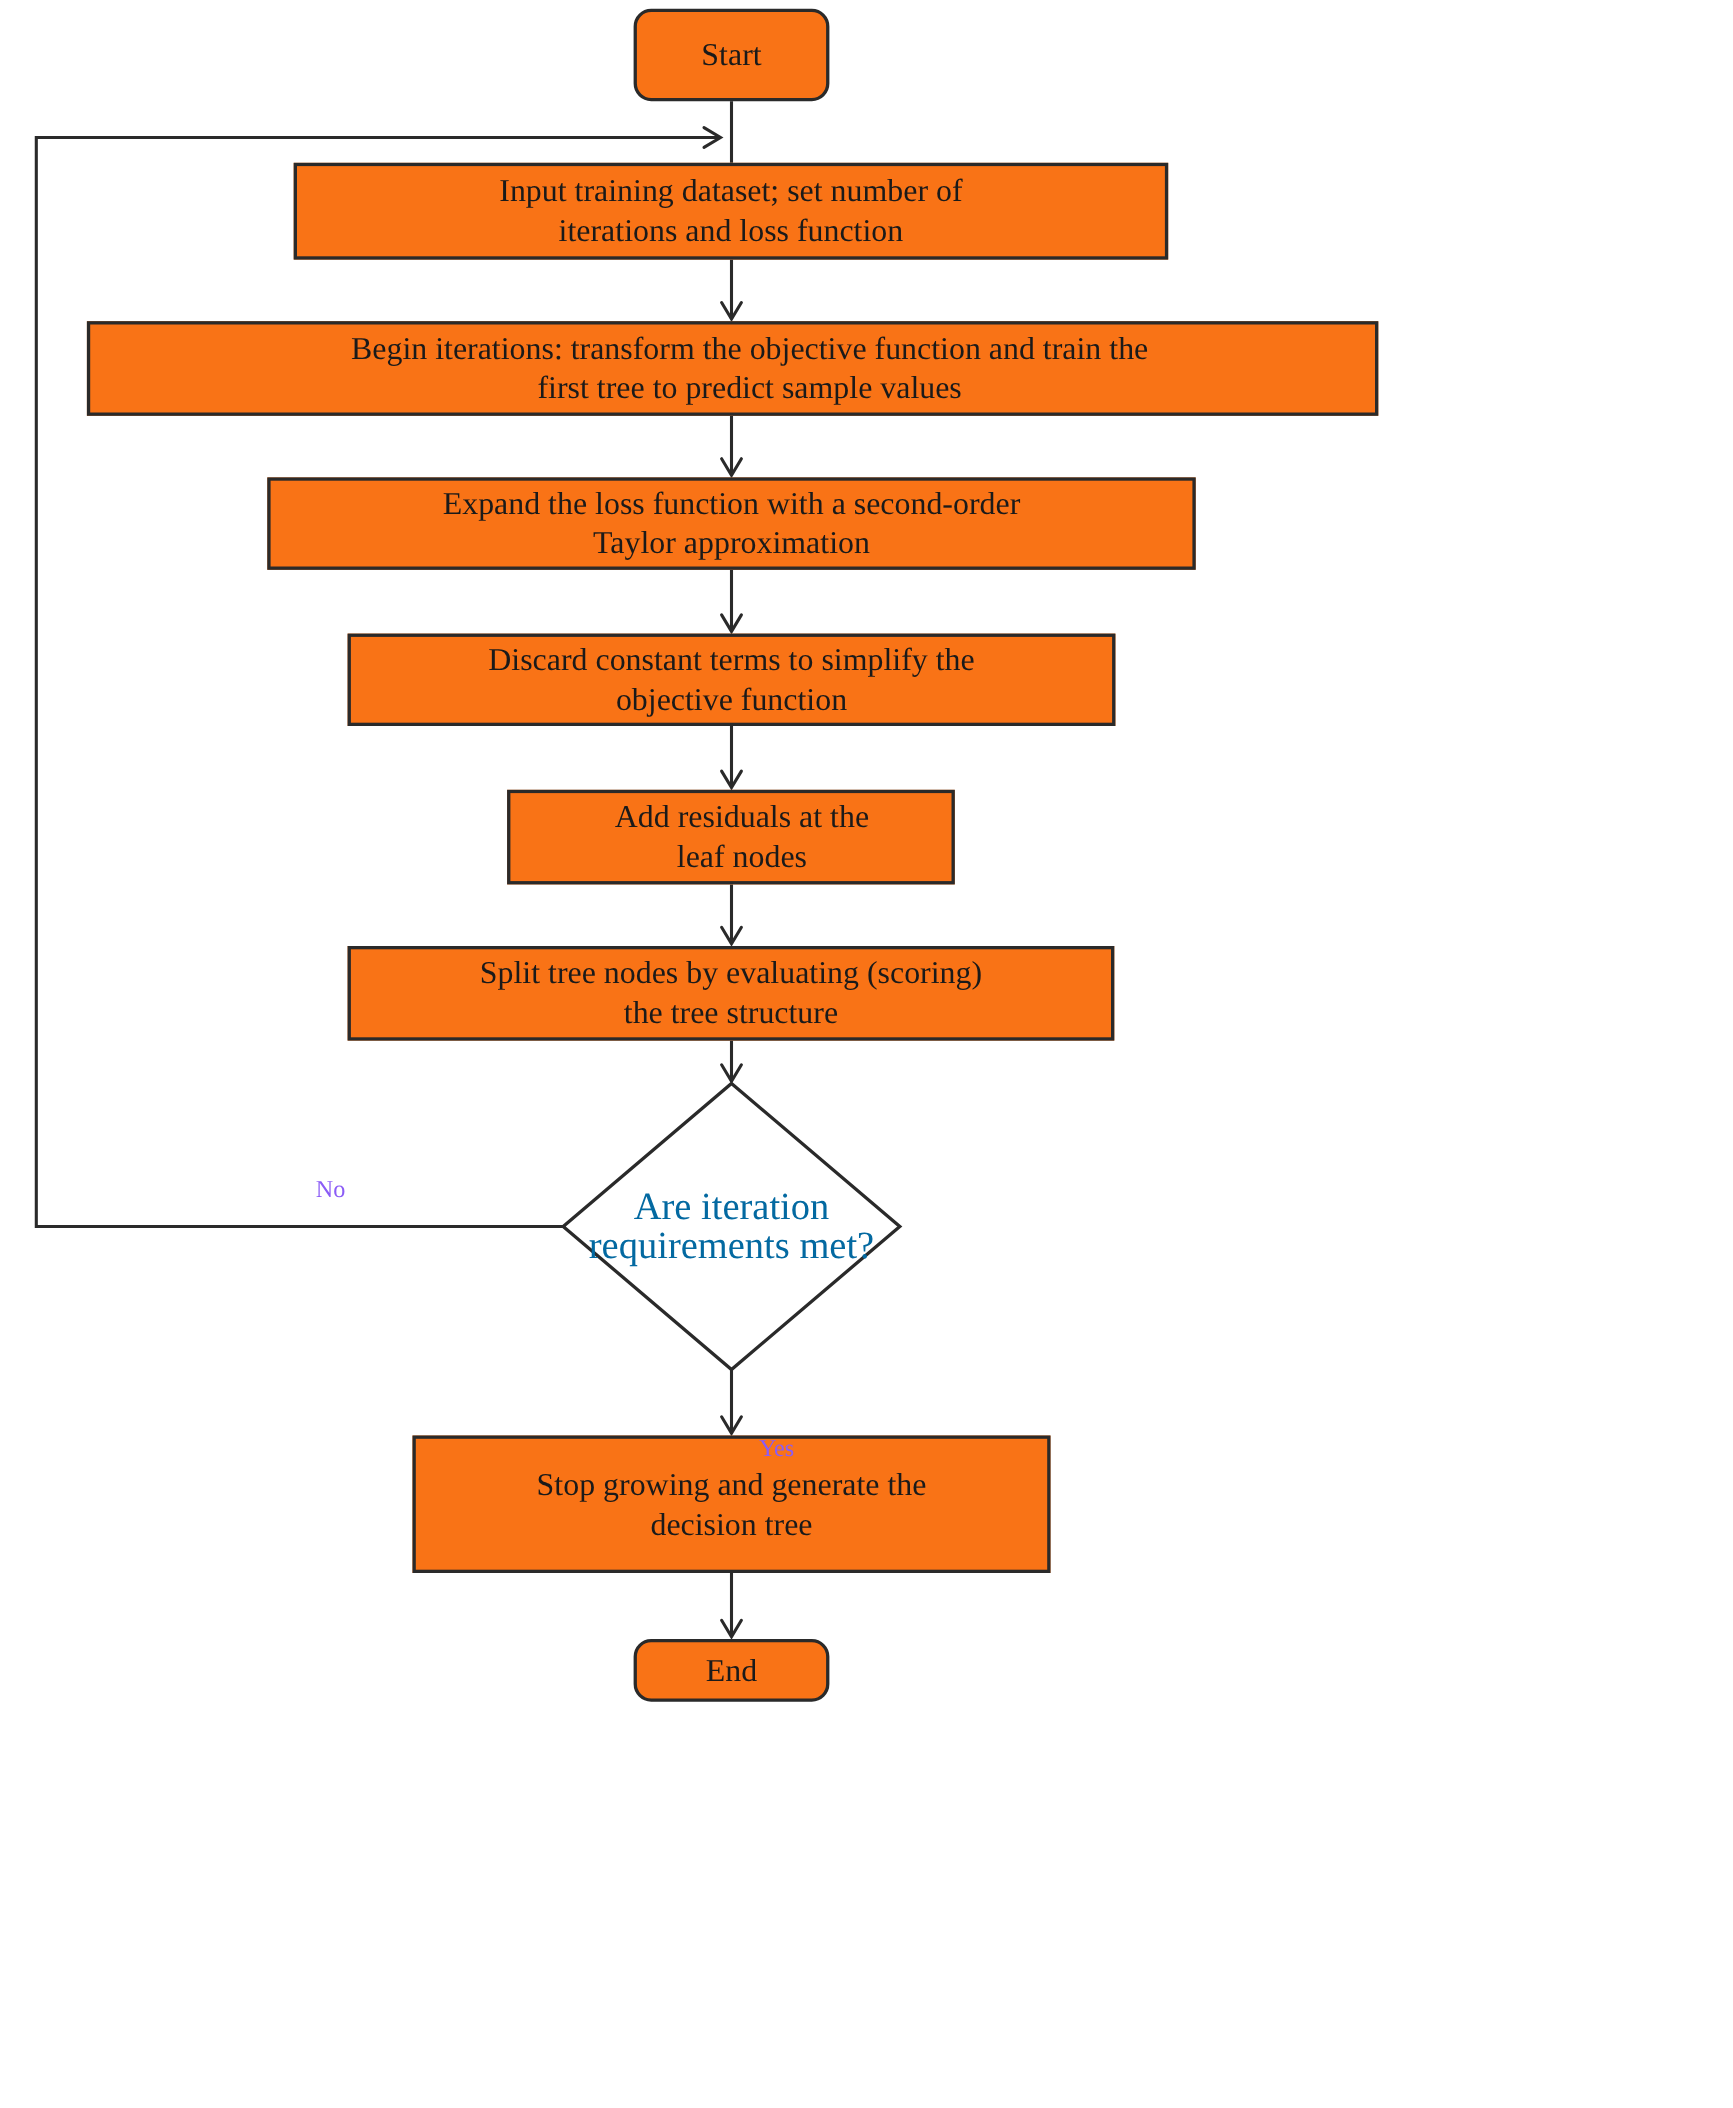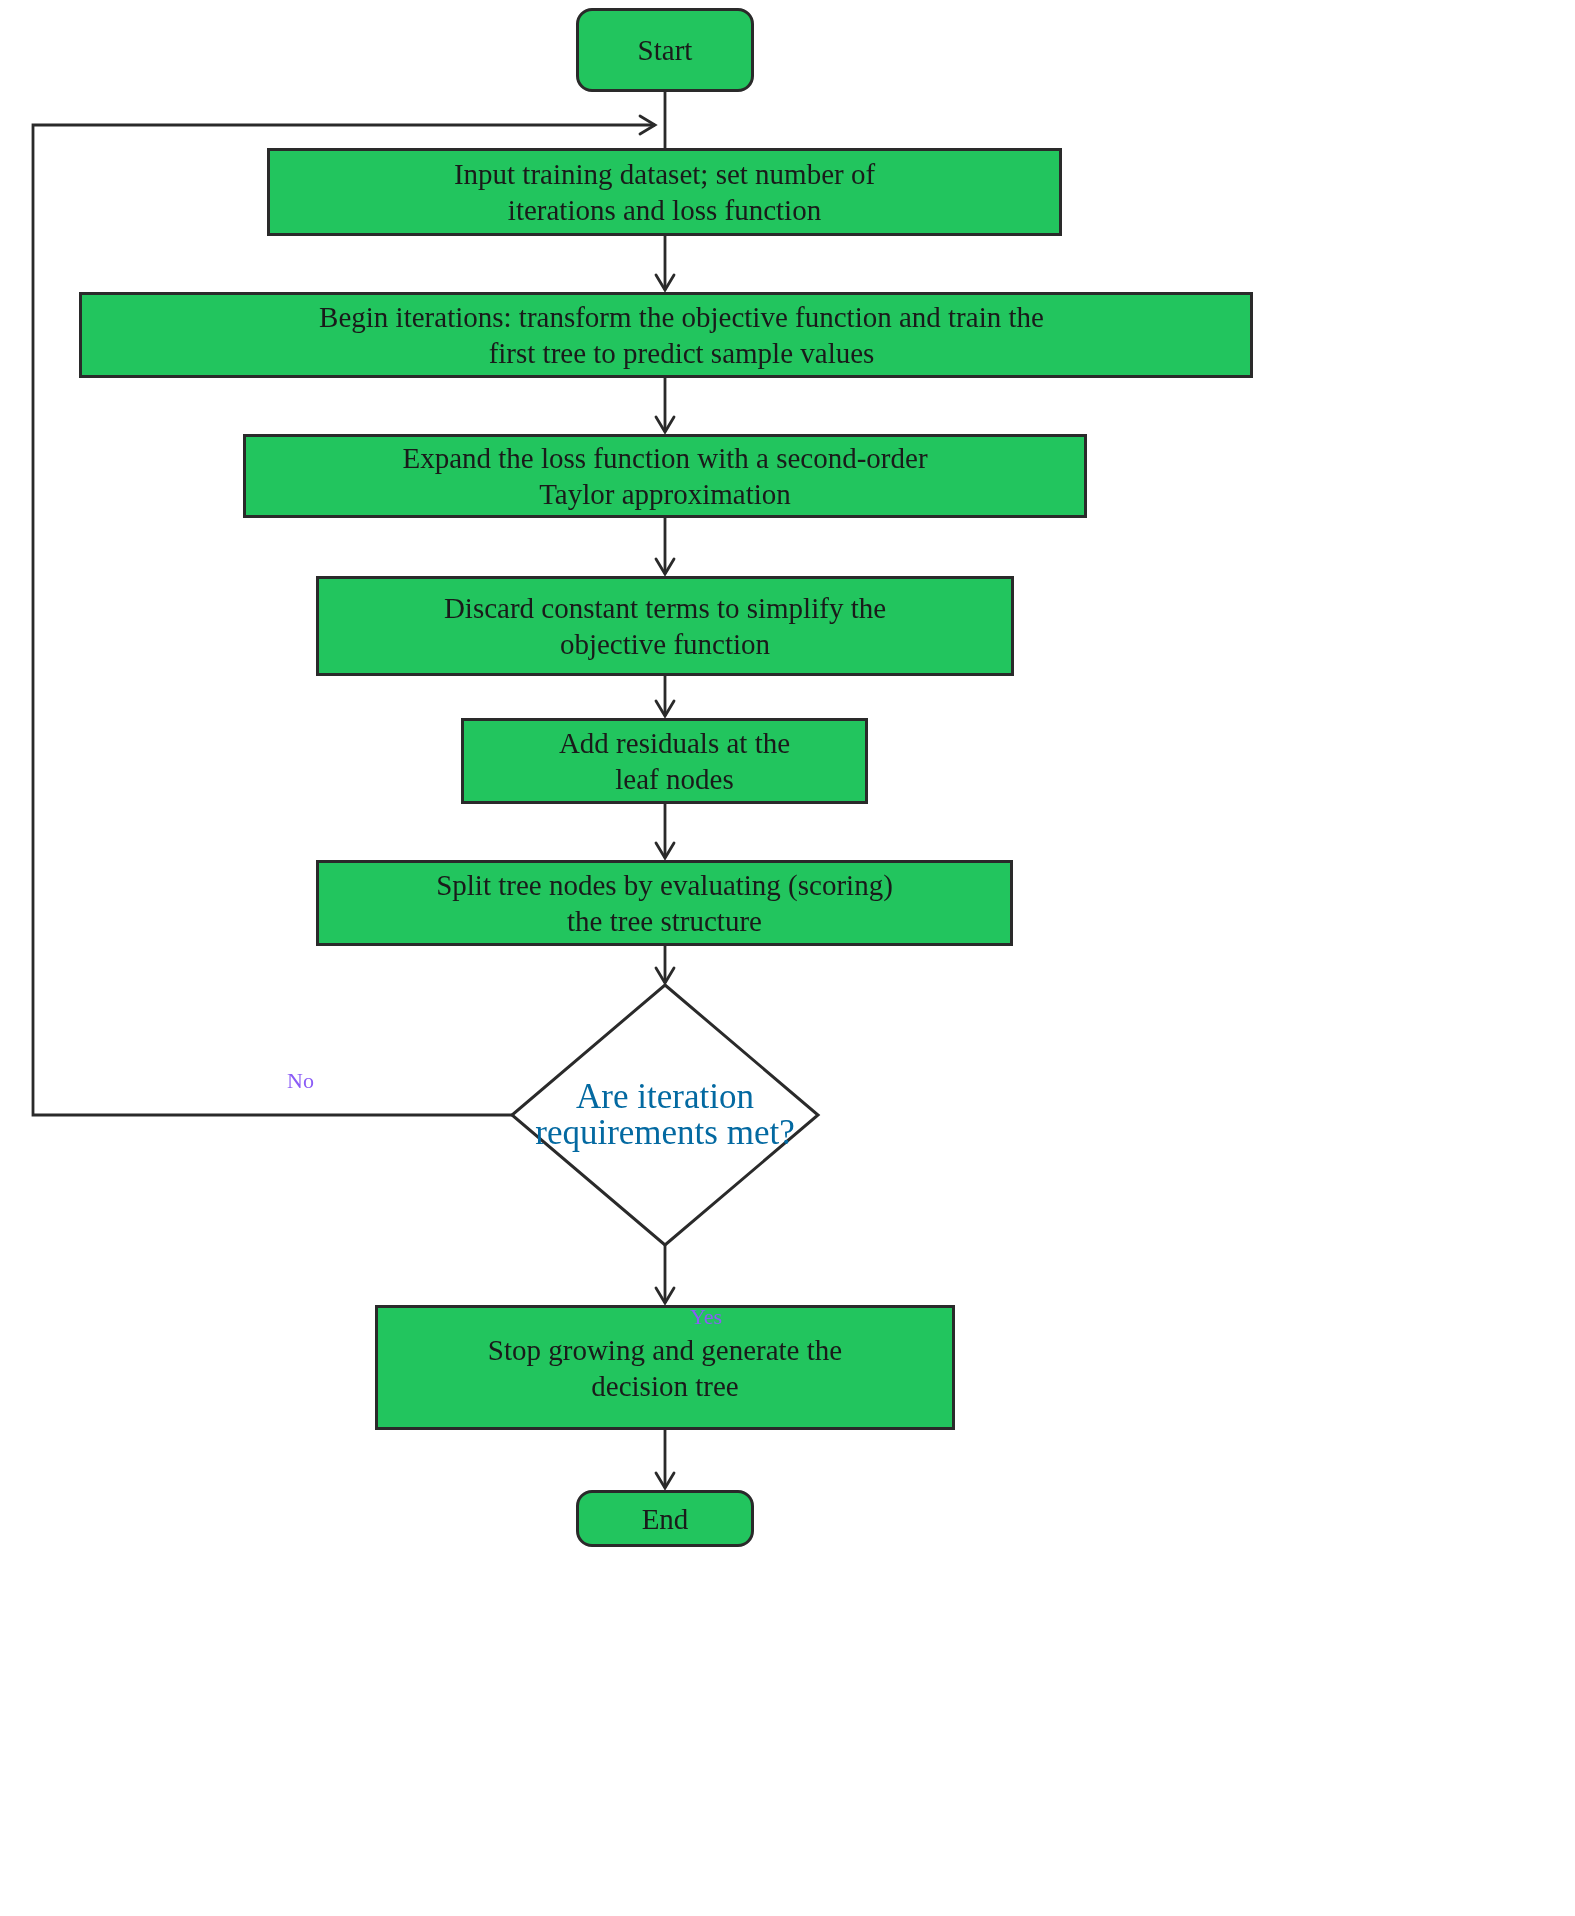--- a/index.html
+++ b/index.html
@@ -20,21 +20,21 @@
     left: 0;
     top: 0;
     width: 1575px;
     height: 1916px;
     pointer-events: none;
   }
   .node {
     position: absolute;
     box-sizing: border-box;
     border: 3px solid #2a2a2a;
-    background: #22c55e;
+    background: #f97316;
     display: flex;
     align-items: center;
     justify-content: center;
     text-align: center;
     white-space: pre-line;
     font-size: 29px;
     line-height: 36px;
     color: #1a1a1a;
   }
   .terminal {
@@ -97,21 +97,21 @@
 
   <div class="node" style="left:267px; top:148px; width:795px; height:88px;">Input training dataset; set number of
 iterations and loss function</div>
 
   <div class="node" style="left:79px; top:292px; width:1174px; height:86px;padding-left:31px;">Begin iterations: transform the objective function and train the
 first tree to predict sample values</div>
 
   <div class="node" style="left:243px; top:434px; width:844px; height:84px;">Expand the loss function with a second-order
 Taylor approximation</div>
 
-  <div class="node" style="left:316px; top:576px; width:698px; height:100px;">Discard constant terms to simplify the
+  <div class="node" style="left:316px; top:576px; width:698px; height:84px;">Discard constant terms to simplify the
 objective function</div>
 
   <div class="node" style="left:461px; top:718px; width:407px; height:86px;padding-left:20px;">Add residuals at the
 leaf nodes</div>
 
   <div class="node" style="left:316px; top:860px; width:697px; height:86px;">Split tree nodes by evaluating (scoring)
 the tree structure</div>
 
   <div class="diamond-text" style="left:505px; top:1079px; width:320px;">Are iteration
 requirements met?</div>

